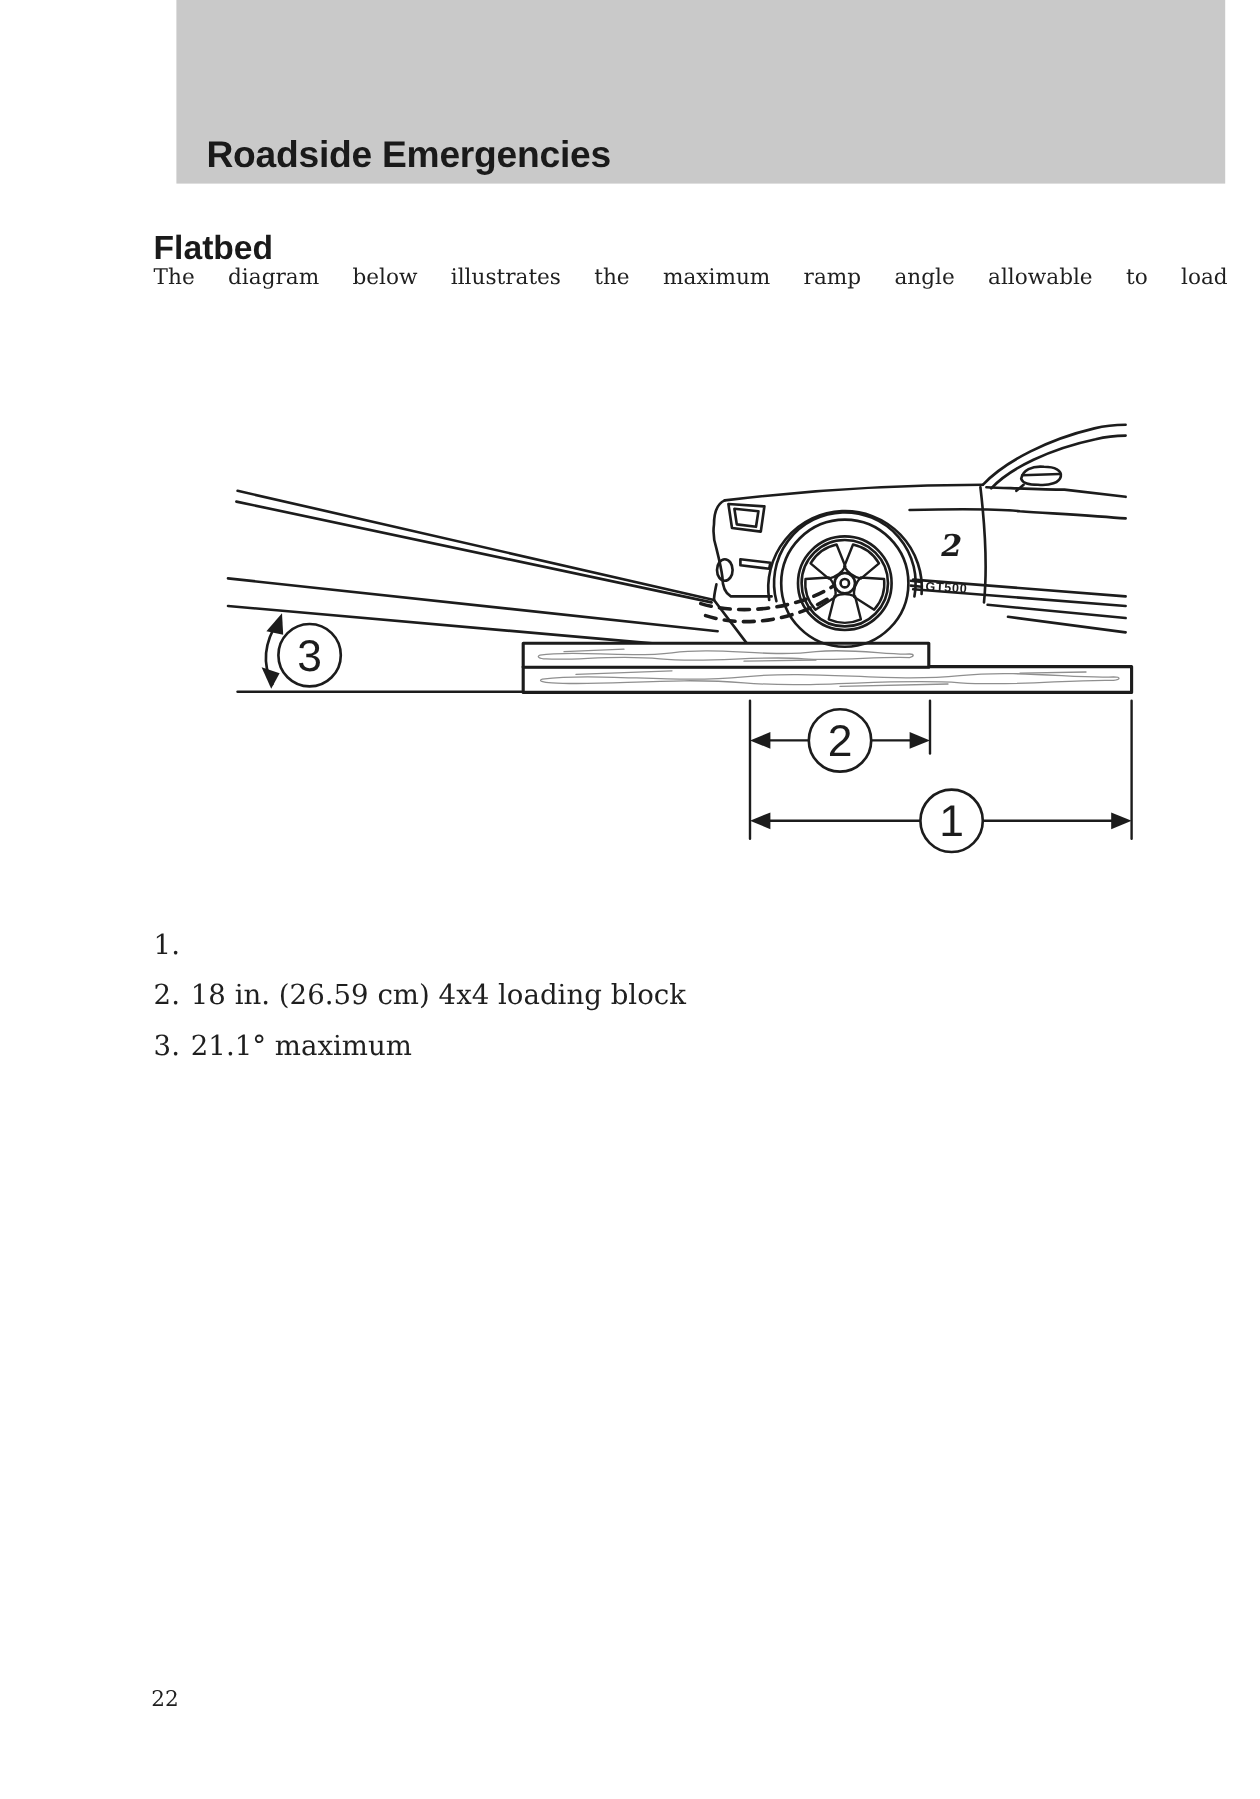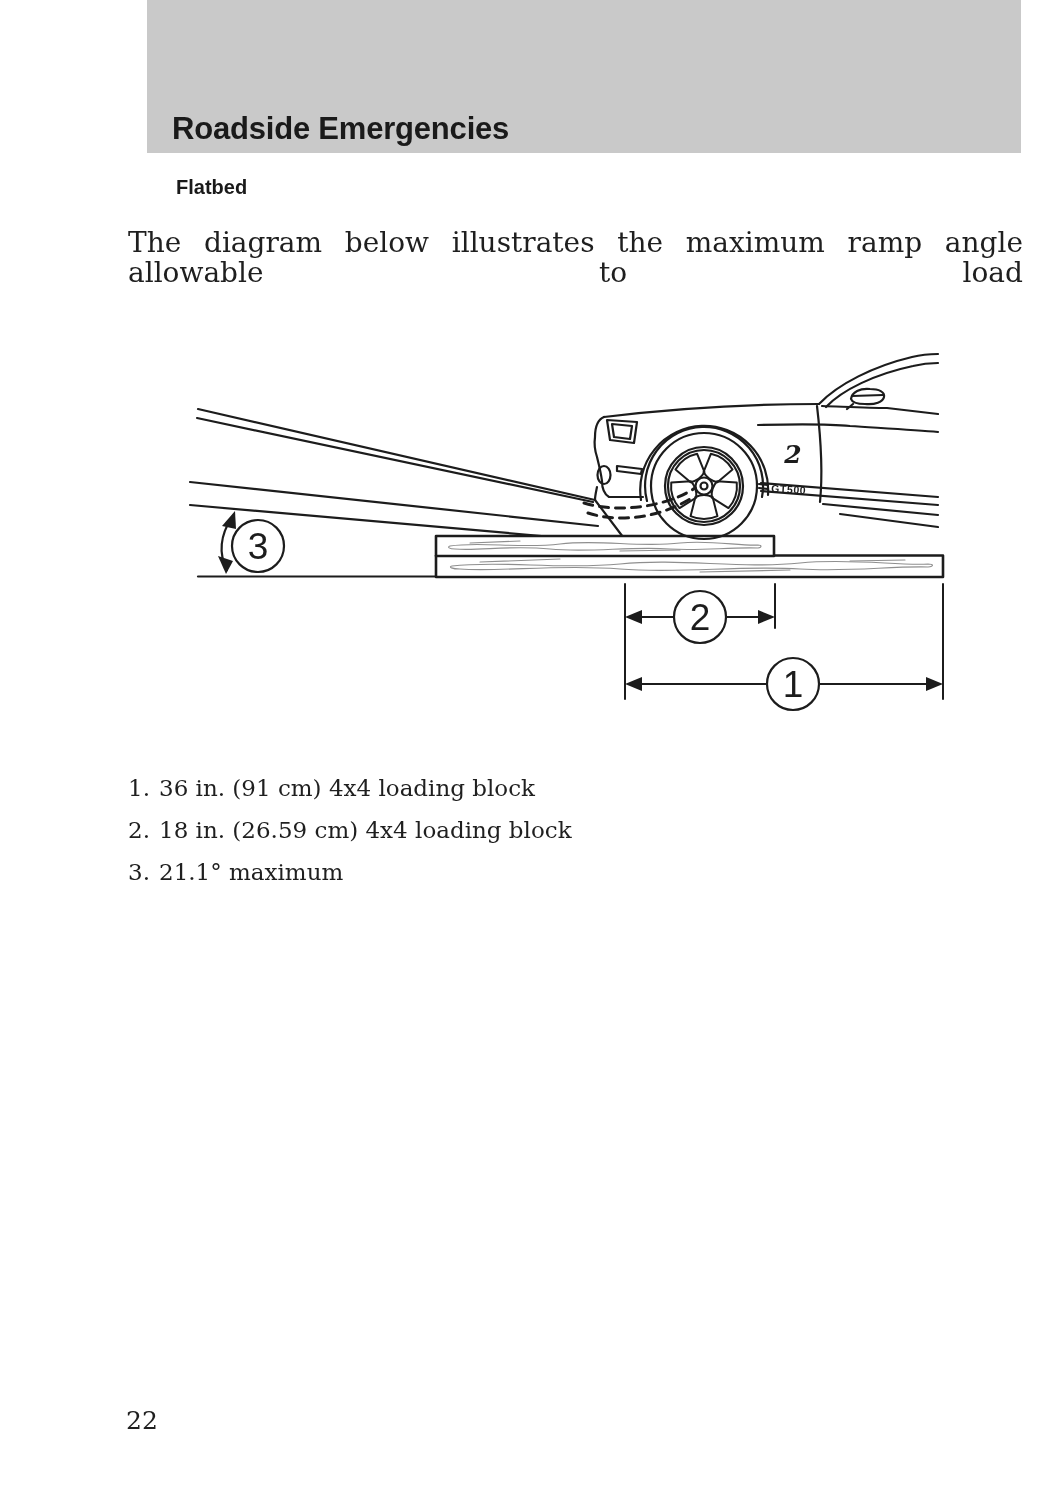--- a/index.html
+++ b/index.html
@@ -17,27 +17,27 @@
     display:flex;align-items:flex-end;margin-left:20px;
   }
   #chapter-title{
     font-family:"Liberation Sans", sans-serif;
     font-weight:bold;font-size:31px;line-height:1;
     color:#1a1a1a;
     padding:0 0 9px 25px;
     letter-spacing:-0.2px;
   }
   #flatbed-heading{
-    position:absolute;left:128px;top:176px;
+    position:absolute;left:128px;top:191px;
     font-family:"Liberation Sans", sans-serif;
-    font-weight:bold;font-size:20px;color:#1a1a1a;margin-left:48px;
+    font-weight:bold;font-size:28px;color:#1a1a1a;
   }
   #intro-paragraph{
     position:absolute;left:128px;top:217px;width:895px;
-    font-size:28px;line-height:29.5px;color:#1f1f1f;margin-top:11px;
+    font-size:18px;line-height:29.5px;color:#1f1f1f;
   }
   .para-line{
     text-align:justify;
     text-align-last:justify;
     white-space:normal;
   }
   #diagram-wrap{
     position:absolute;left:150px;top:340px;width:820px;height:380px;
   }
   #legend{
@@ -45,21 +45,21 @@
   }
   .legend-row{
     display:flex;
     font-size:23px;line-height:29px;
     margin-bottom:13px;
     color:#1f1f1f;
   }
   .legend-num{width:31px;flex:0 0 31px;}
   #page-number{
     position:absolute;left:126px;top:1406px;
-    font-size:25px;color:#1f1f1f;
+    font-size:18px;color:#1f1f1f;
   }
   svg text{user-select:none;}
 </style>
 </head>
 <body>
 
 <div id="page">
 
   <div id="header-band">
     <div id="chapter-title">Roadside Emergencies</div>
@@ -179,21 +179,20 @@
         <polygon points="943,684 926,677 926,691" fill="#1c1c1c" stroke="none"></polygon>
         <circle cx="793" cy="684" r="26" fill="#ffffff"></circle>
         <text x="793" y="697" text-anchor="middle" font-family="Liberation Sans, sans-serif" font-size="37" fill="#1c1c1c" stroke="none">1</text>
       </g>
     </svg>
   </div>
 
   <div id="legend">
     <div class="legend-row">
       <span class="legend-num">1.</span>
-      <span class="legend-text">36 in. (91 cm) 4x4 loading block</span>
     </div>
     <div class="legend-row">
       <span class="legend-num">2.</span>
       <span class="legend-text">18 in. (26.59 cm) 4x4 loading block</span>
     </div>
     <div class="legend-row">
       <span class="legend-num">3.</span>
       <span class="legend-text">21.1° maximum</span>
     </div>
   </div>

